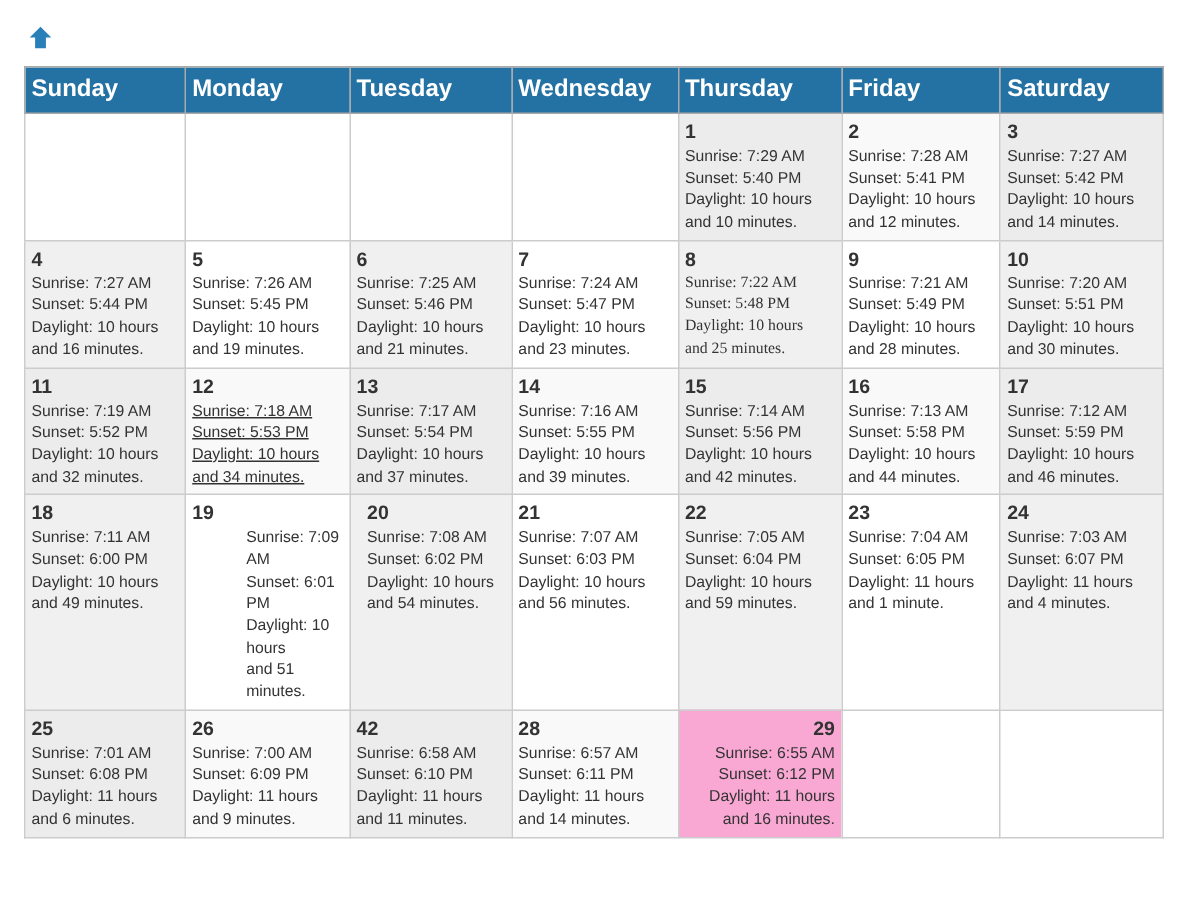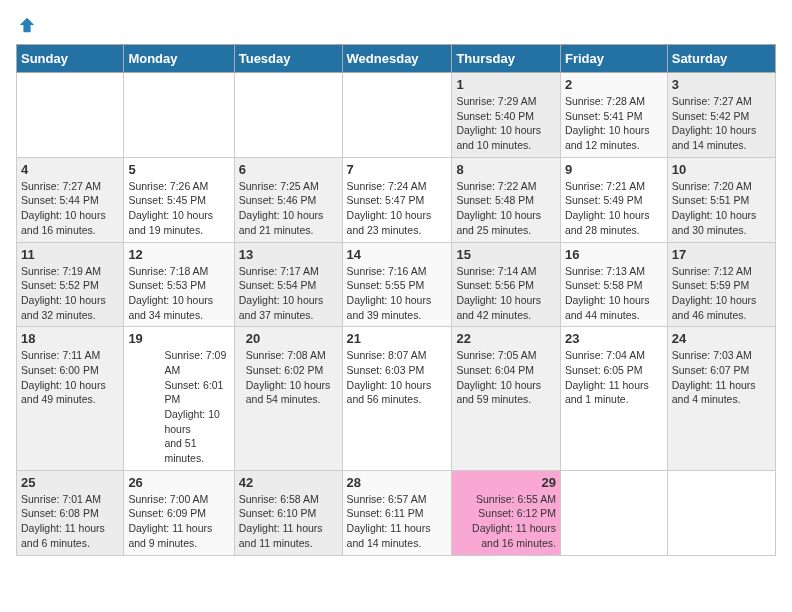--- a/index.html
+++ b/index.html
@@ -38,21 +38,21 @@
     table {
       width: 100%;
       border-collapse: collapse;
       font-size: 11px;
     }
     thead tr th {
       background-color: #2471a3;
       color: #fff;
       padding: 6px 4px;
       text-align: left;
-      font-size: 13px;
+      font-size: 16px;
       font-weight: bold;
       border: 1px solid #aaa;
     }
     tbody tr td {
       border: 1px solid #ccc;
       vertical-align: top;
       padding: 4px 4px;
       width: 113px;
       min-height: 80px;
       background: #fff;
@@ -157,21 +157,21 @@
         </td>
         <td style="background: rgb(255, 255, 255);">
           <span class="day-num">7</span>
           <div class="day-detail" style="white-space: pre-line;">Sunrise: 7:24 AM
 Sunset: 5:47 PM
 Daylight: 10 hours
 and 23 minutes.</div>
         </td>
         <td style="background: rgb(240, 240, 240);">
           <span class="day-num">8</span>
-          <div class="day-detail" style="white-space: pre-line;">Sunrise: 7:22 AM
+          <div class="day-detail" style="white-space: pre-line; font-family: Liberation Serif, serif;">Sunrise: 7:22 AM
 Sunset: 5:48 PM
 Daylight: 10 hours
 and 25 minutes.</div>
         </td>
         <td style="background: rgb(255, 255, 255);">
           <span class="day-num">9</span>
           <div class="day-detail" style="white-space: pre-line;">Sunrise: 7:21 AM
 Sunset: 5:49 PM
 Daylight: 10 hours
 and 28 minutes.</div>
@@ -187,21 +187,21 @@
       <tr>
         <td style="background: rgb(236, 236, 236);">
           <span class="day-num">11</span>
           <div class="day-detail" style="white-space: pre-line;">Sunrise: 7:19 AM
 Sunset: 5:52 PM
 Daylight: 10 hours
 and 32 minutes.</div>
         </td>
         <td style="background: rgb(249, 249, 249);">
           <span class="day-num">12</span>
-          <div class="day-detail" style="white-space: pre-line;">Sunrise: 7:18 AM
+          <div class="day-detail" style="white-space: pre-line; text-decoration: underline;">Sunrise: 7:18 AM
 Sunset: 5:53 PM
 Daylight: 10 hours
 and 34 minutes.</div>
         </td>
         <td style="background: rgb(236, 236, 236);">
           <span class="day-num">13</span>
           <div class="day-detail" style="white-space: pre-line;">Sunrise: 7:17 AM
 Sunset: 5:54 PM
 Daylight: 10 hours
 and 37 minutes.</div>
@@ -252,21 +252,21 @@
         </td>
         <td style="background: rgb(240, 240, 240); padding-left: 11px;">
           <span class="day-num">20</span>
           <div class="day-detail" style="white-space: pre-line;">Sunrise: 7:08 AM
 Sunset: 6:02 PM
 Daylight: 10 hours
 and 54 minutes.</div>
         </td>
         <td style="background: rgb(255, 255, 255);">
           <span class="day-num">21</span>
-          <div class="day-detail" style="white-space: pre-line;">Sunrise: 8:07 AM
+          <div class="day-detail" style="white-space: pre-line;">Sunrise: 7:07 AM
 Sunset: 6:03 PM
 Daylight: 10 hours
 and 56 minutes.</div>
         </td>
         <td style="background: rgb(240, 240, 240);">
           <span class="day-num">22</span>
           <div class="day-detail" style="white-space: pre-line;">Sunrise: 7:05 AM
 Sunset: 6:04 PM
 Daylight: 10 hours
 and 59 minutes.</div>

